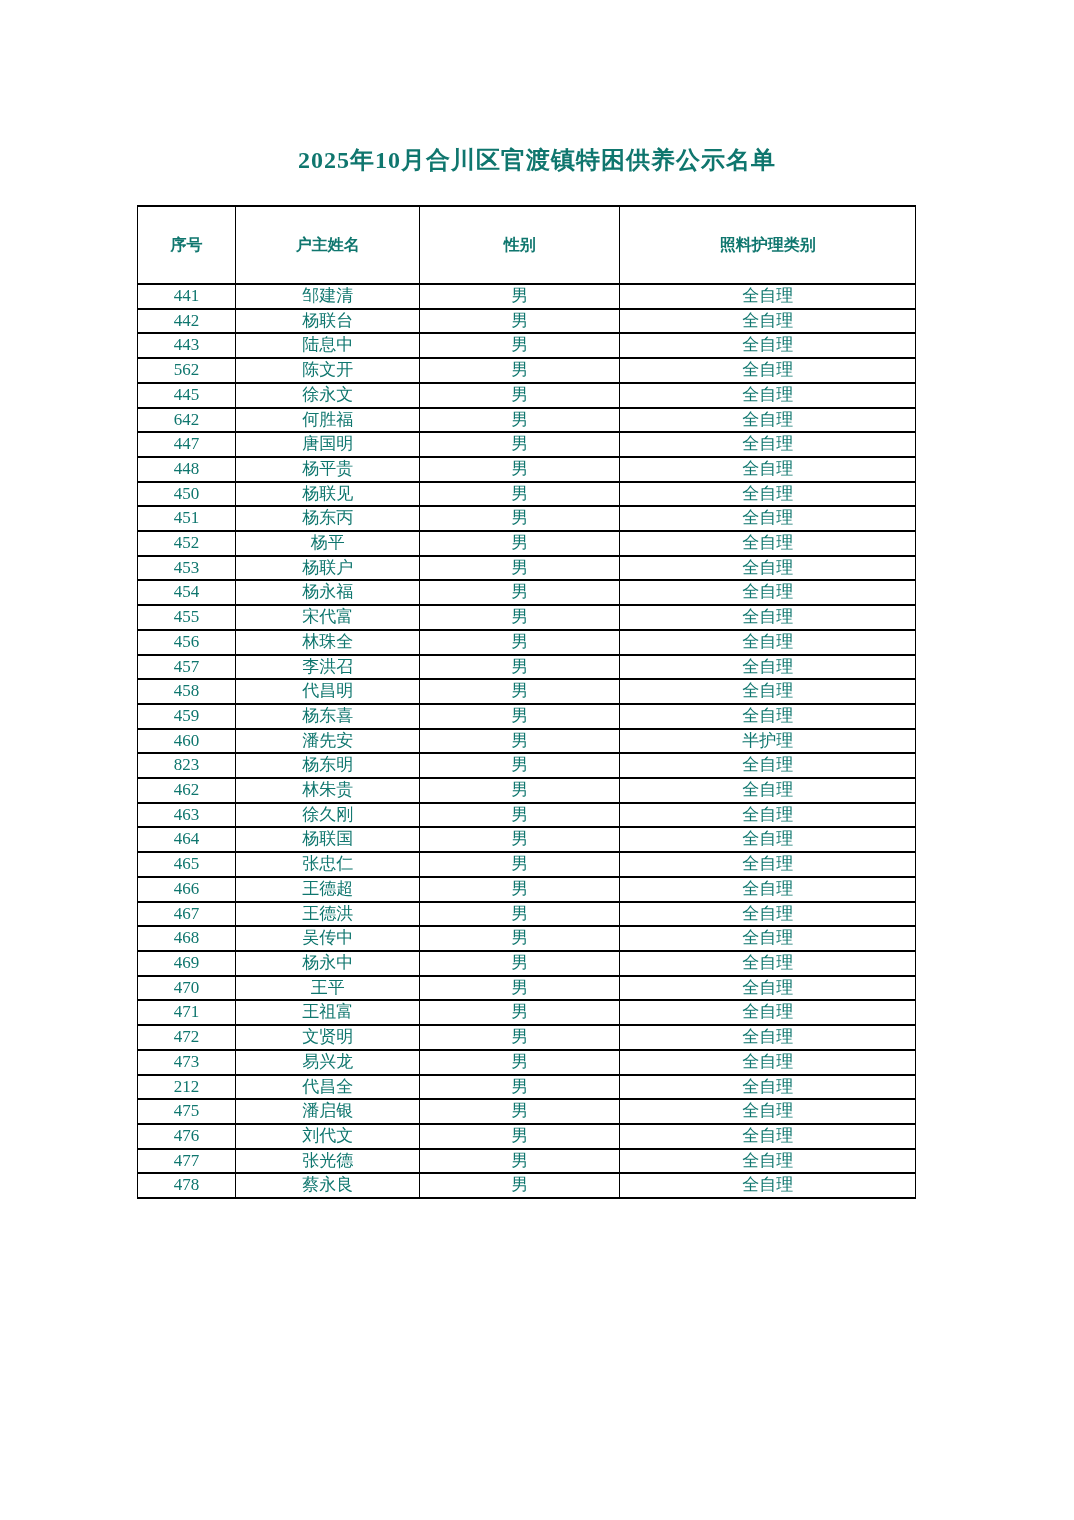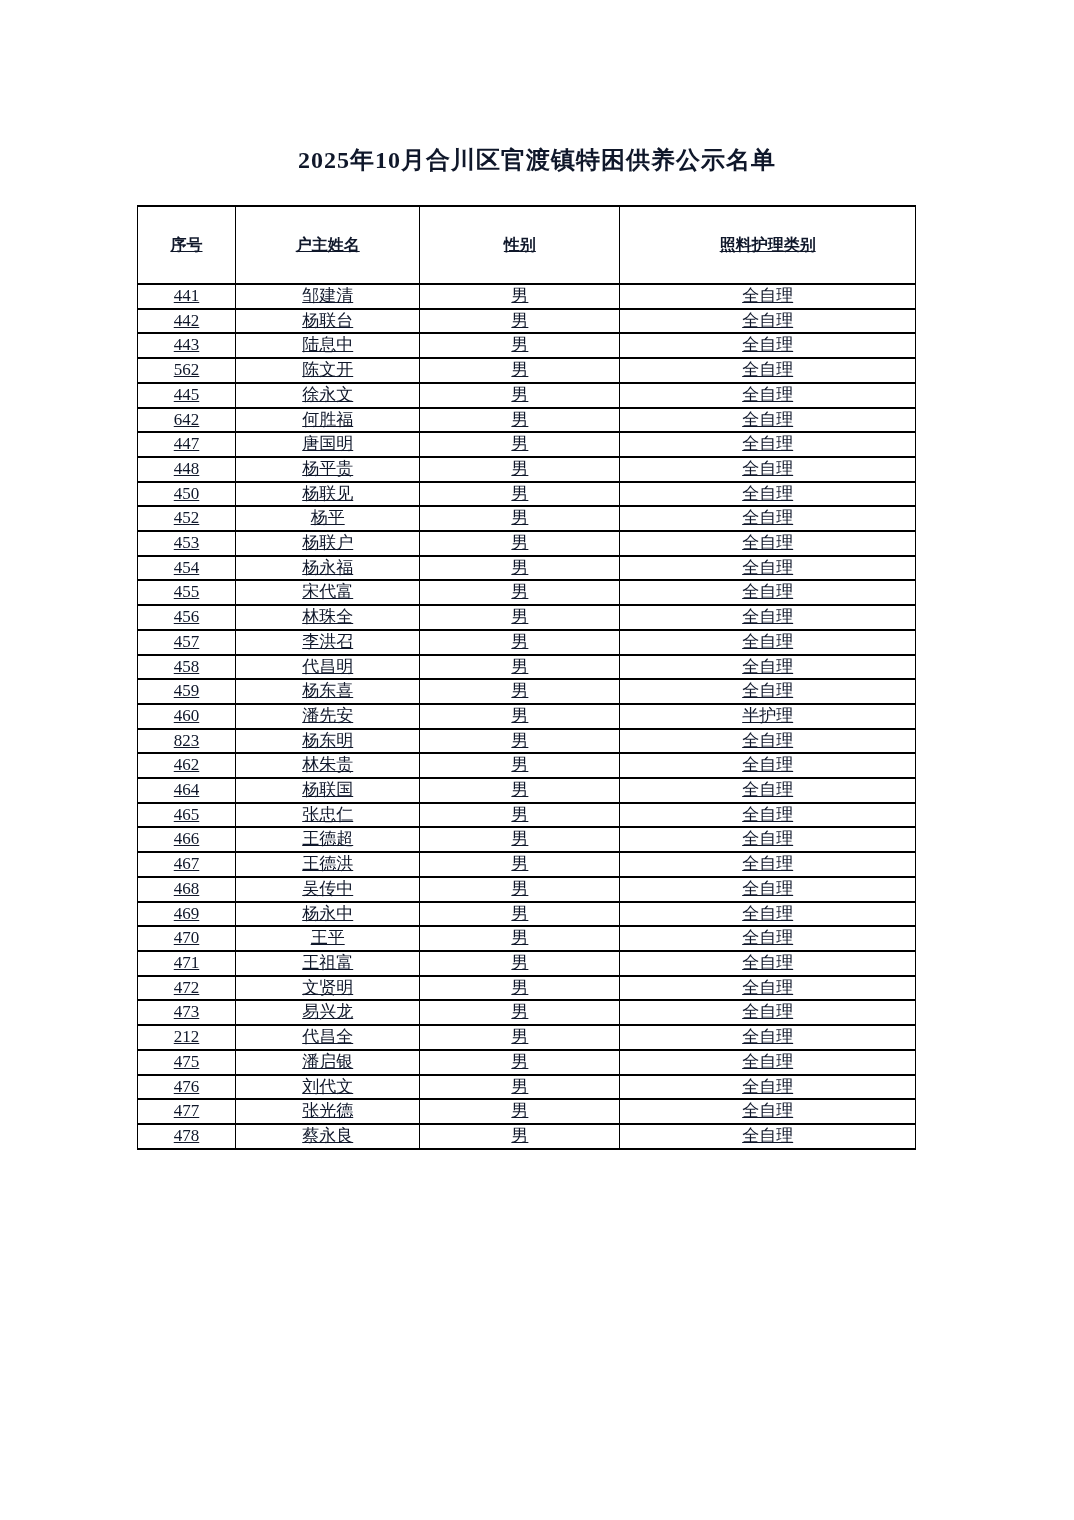--- a/index.html
+++ b/index.html
@@ -6,38 +6,37 @@
     margin: 0;
     padding: 0;
     background: #ffffff;
   }
   .page {
     position: relative;
     width: 1074px;
     height: 1520px;
     background: #ffffff;
     font-family: "Liberation Serif", "DejaVu Serif", serif;
-    color: #0f172a;
+    color: #0f766e;
   }
   .doc-title {
     position: absolute;
     top: 144px;
     left: 0;
     width: 100%;
     text-align: center;
     font-size: 24px;
     font-weight: bold;
     letter-spacing: 1px;
   }
   .table-wrap {
     position: absolute;
     top: 205px;
     left: 137px;
     width: 779px;
-    text-decoration: underline;
   }
   table.roster {
     width: 100%;
     border-collapse: collapse;
     table-layout: fixed;
   }
   table.roster th,
   table.roster td {
     border: 1px solid #000000;
     border-top-width: 2px;
@@ -135,20 +134,26 @@
             <td>男</td>
             <td>全自理</td>
           </tr>
           <tr>
             <td>450</td>
             <td>杨联见</td>
             <td>男</td>
             <td>全自理</td>
           </tr>
           <tr>
+            <td>451</td>
+            <td>杨东丙</td>
+            <td>男</td>
+            <td>全自理</td>
+          </tr>
+          <tr>
             <td>452</td>
             <td>杨平</td>
             <td>男</td>
             <td>全自理</td>
           </tr>
           <tr>
             <td>453</td>
             <td>杨联户</td>
             <td>男</td>
             <td>全自理</td>
@@ -197,20 +202,26 @@
           </tr>
           <tr>
             <td>823</td>
             <td>杨东明</td>
             <td>男</td>
             <td>全自理</td>
           </tr>
           <tr>
             <td>462</td>
             <td>林朱贵</td>
+            <td>男</td>
+            <td>全自理</td>
+          </tr>
+          <tr>
+            <td>463</td>
+            <td>徐久刚</td>
             <td>男</td>
             <td>全自理</td>
           </tr>
           <tr>
             <td>464</td>
             <td>杨联国</td>
             <td>男</td>
             <td>全自理</td>
           </tr>
           <tr>

